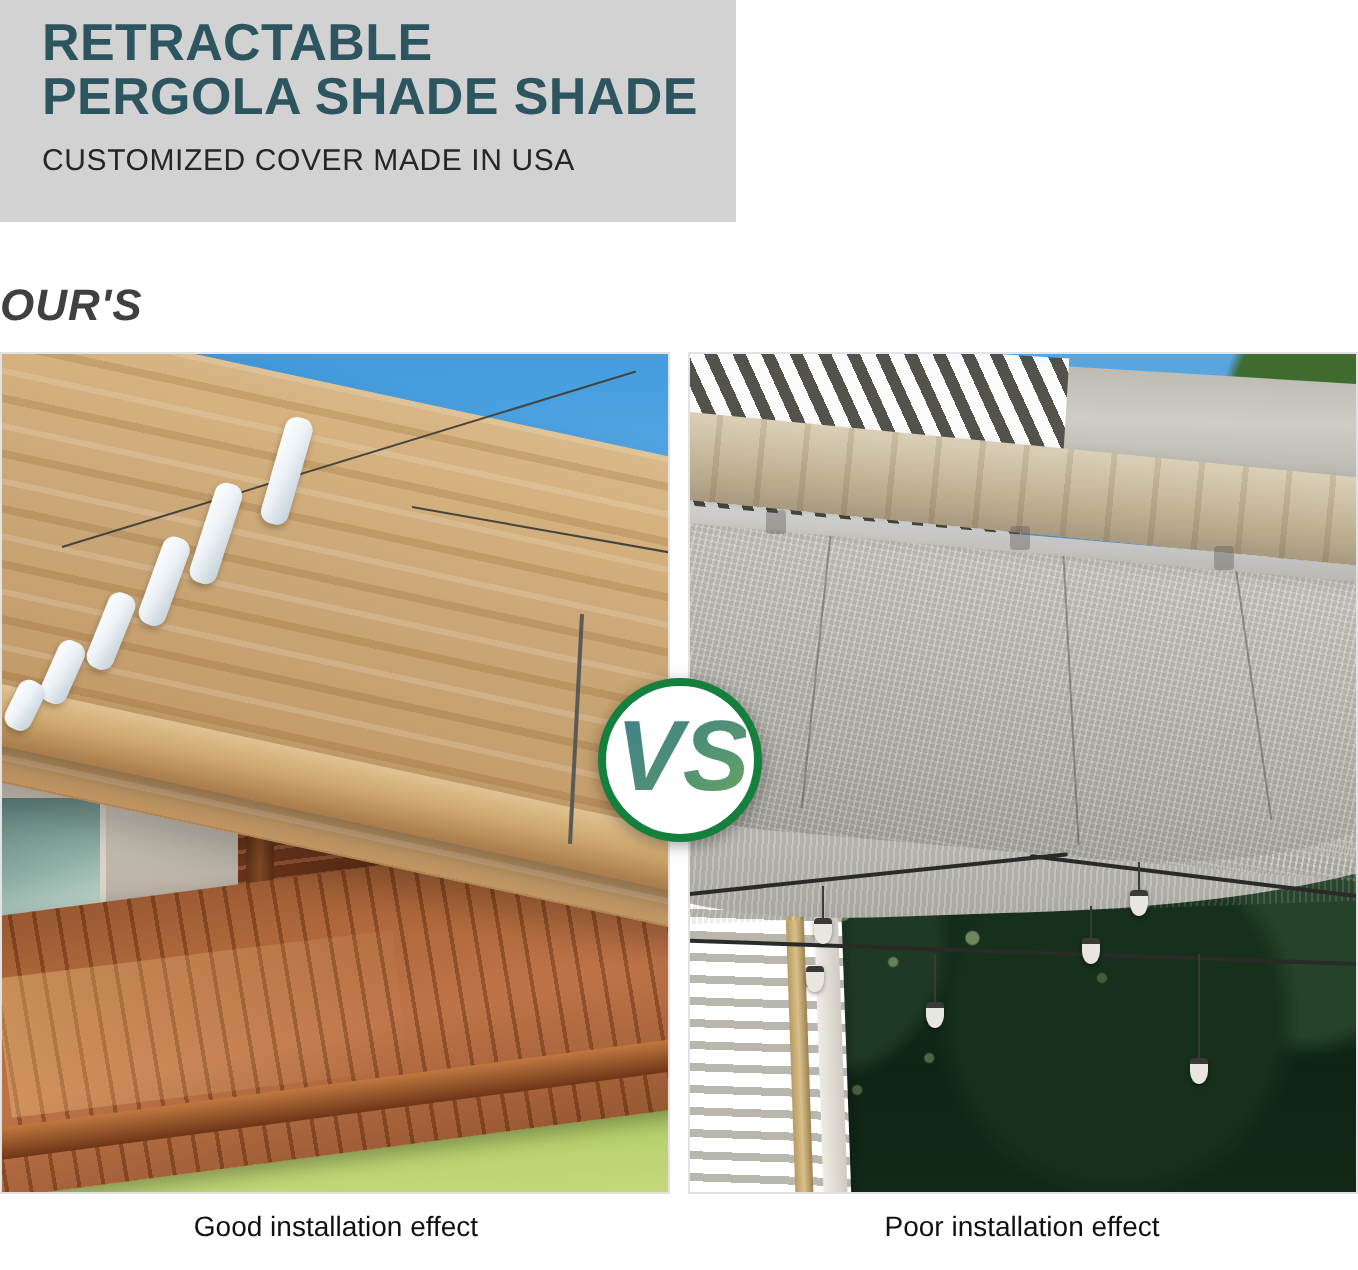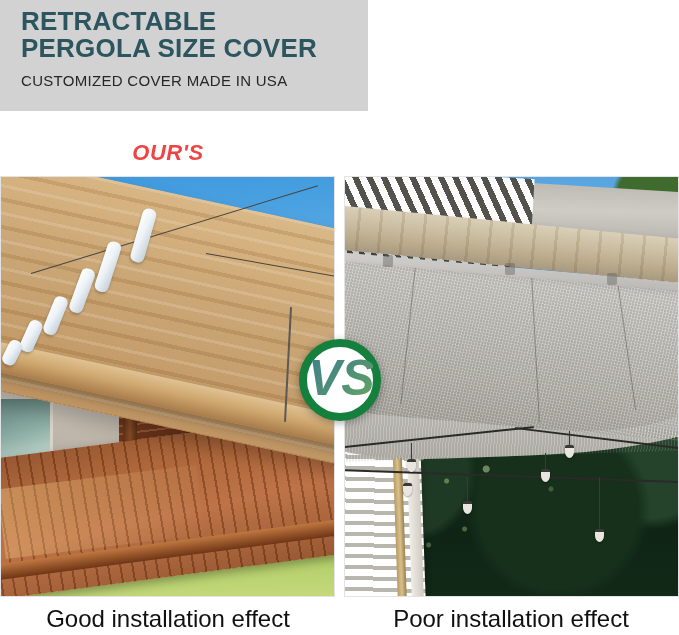--- a/index.html
+++ b/index.html
@@ -29,21 +29,21 @@
     position:absolute; left:21px; top:72px;
     font-size:15px; font-weight:normal;
     letter-spacing:0.3px;
     color:#262626;
   }
 
   
   .col-head {
     position:absolute; top:140px;
     font-size:22px; font-weight:bold; font-style:italic;
-    color:#ef4444; text-align:center;
+    color:#404040; 
     letter-spacing:0.5px;
   }
   .col-head.left  { left:0px;   width:336px; }
   .col-head.right { left:343px; width:336px; }
 
   
   .photo {
     position:absolute; top:176px; height:421px;
     overflow:hidden; background:#9fb8cf;
     border:1px solid #e3e3e3;
@@ -351,44 +351,44 @@
   .h2{ left:200px; top:276px; height:18px; }
   .h3{ left:224px; top:254px; height:16px; }
   .h4{ left:122px; top:300px; height:26px; }
   .h5{ left:254px; top:300px; height:54px; }
 
   
   .vs-badge{
     position:absolute; left:299px; top:339px;
     width:82px; height:82px; border-radius:50%;
     background:#ffffff;
-    border:8px solid #15803d;
+    border:4px solid #15803d;
     box-shadow:0 2px 8px rgba(0,0,0,.35);
     z-index:30;
     display:flex; align-items:center; justify-content:center;
   }
   .vs-badge svg{ display:block; }
 
   
   .caption{
     position:absolute; top:605px;
-    font-size:24px; color:#101010; text-align:center;
+    font-size:14px; color:#101010; text-align:center;
   }
   .caption.left  { left:0;   width:336px; }
   .caption.right { left:343px; width:336px; }
 </style>
 </head>
 <body>
 
 <div class="page">
 
   <div class="banner">
     <div class="banner-title">
       <div>RETRACTABLE</div>
-      <div>PERGOLA SIZE COVER</div>
+      <div>PERGOLA SHADE SHADE</div>
     </div>
     <div class="banner-sub">CUSTOMIZED COVER MADE IN USA</div>
   </div>
 
   <div class="col-head left">OUR'S</div>
 
   <div class="photo left">
     <div class="layer l-sky"></div>
     <div class="layer l-wall"></div>
     <div class="layer l-wall2"></div>

